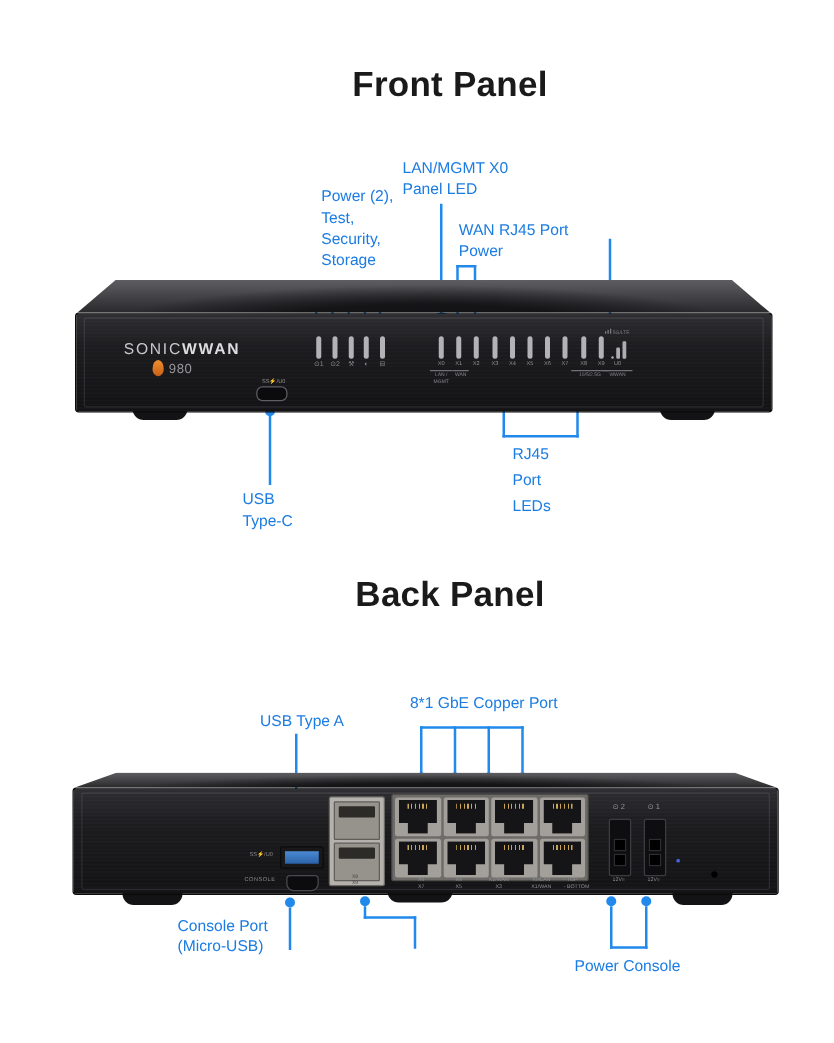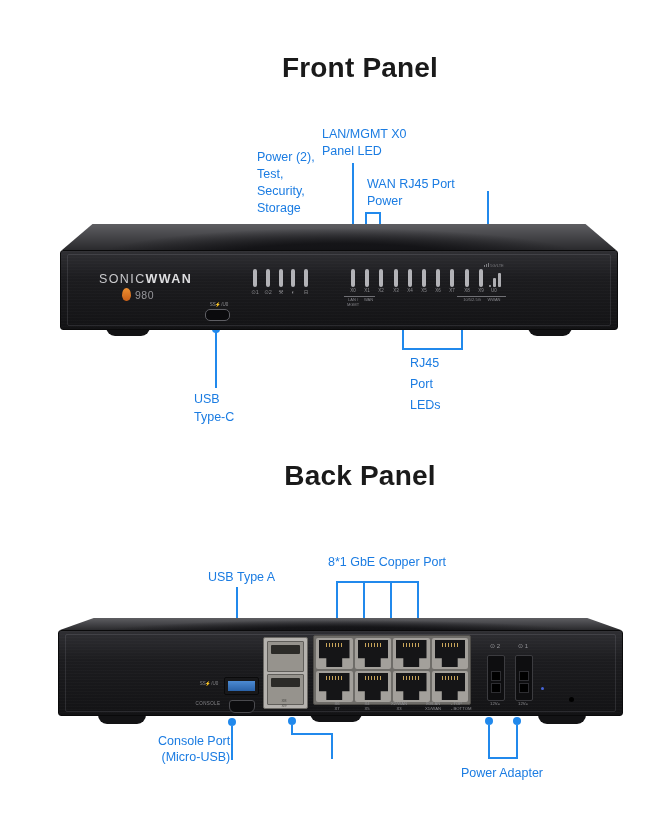--- a/index.html
+++ b/index.html
@@ -147,23 +147,23 @@
             <i style="height:3px;"></i>
             <i style="height:4px;"></i>
           </span><span>5G/LTE</span></div>
     </div>
   </div>
 
   <h1 class="panel-title" style="top:460px;">Back Panel</h1>
 
   <div class="cl" style="left:208px;top:569px;">USB Type A</div>
   <div class="cl" style="left:312px;top:554px;width:150px;text-align:center;">8*1 GbE Copper Port</div>
-  <div class="cl ml" style="left:158px;top:733px;line-height:16px;text-align:right;">Console Port
+  <div class="cl ml" style="left:142px;top:733px;line-height:16px;">Console Port
 (Micro-USB)</div>
-  <div class="cl" style="left:452px;top:765px;width:100px;text-align:center;">Power Adapter</div>
+  <div class="cl" style="left:452px;top:765px;width:100px;text-align:center;">Power Console</div>
 
   <div class="lv" style="left:236px;top:587px;height:71px;"></div>
   <div class="dot" style="left:233px;top:658px;width:9px;height:9px;"></div>
 
   <div class="lh" style="left:336px;top:581px;width:83px;"></div>
   <div class="lv" style="left:336px;top:581px;height:38px;"></div>
   <div class="lv" style="left:363px;top:581px;height:38px;"></div>
   <div class="lv" style="left:390px;top:581px;height:38px;"></div>
   <div class="lv" style="left:417px;top:581px;height:38px;"></div>
   <div class="dot" style="left:333px;top:618px;width:8px;height:8px;"></div>

